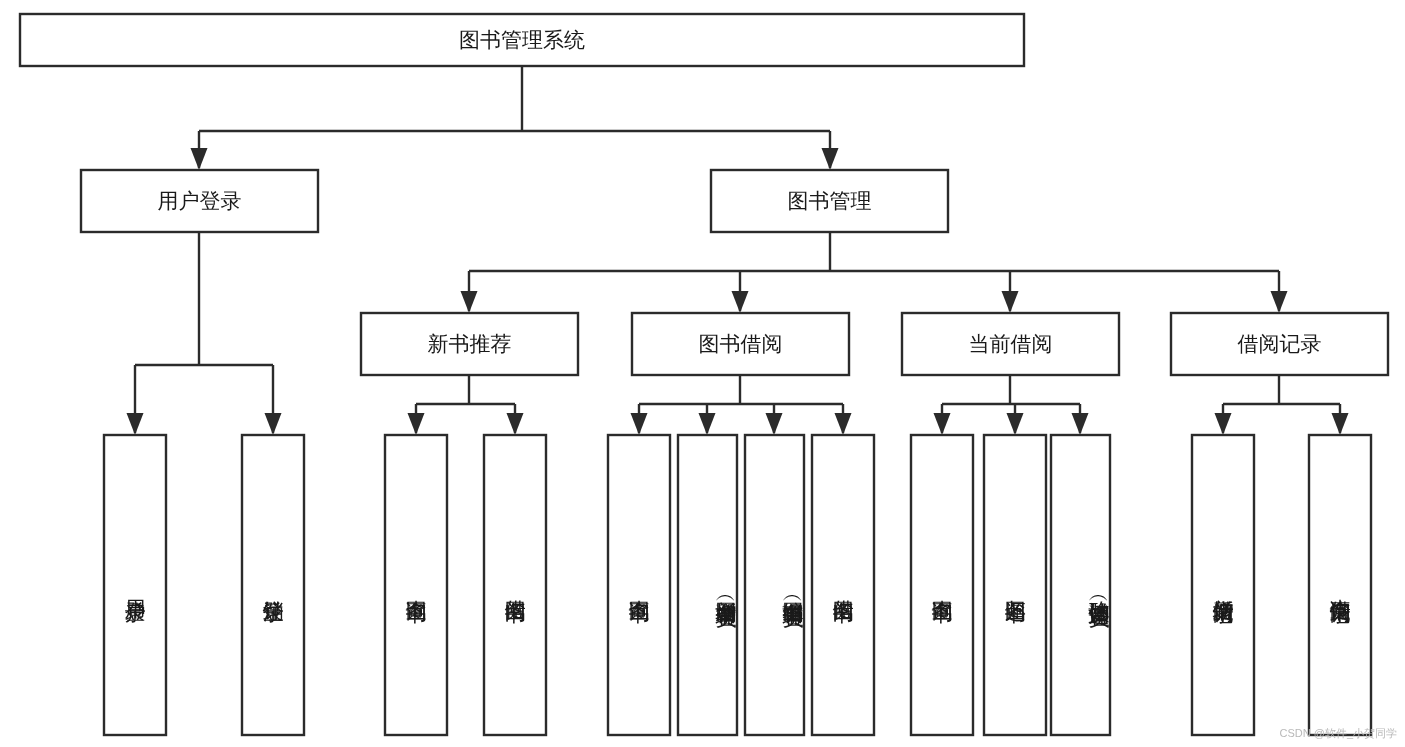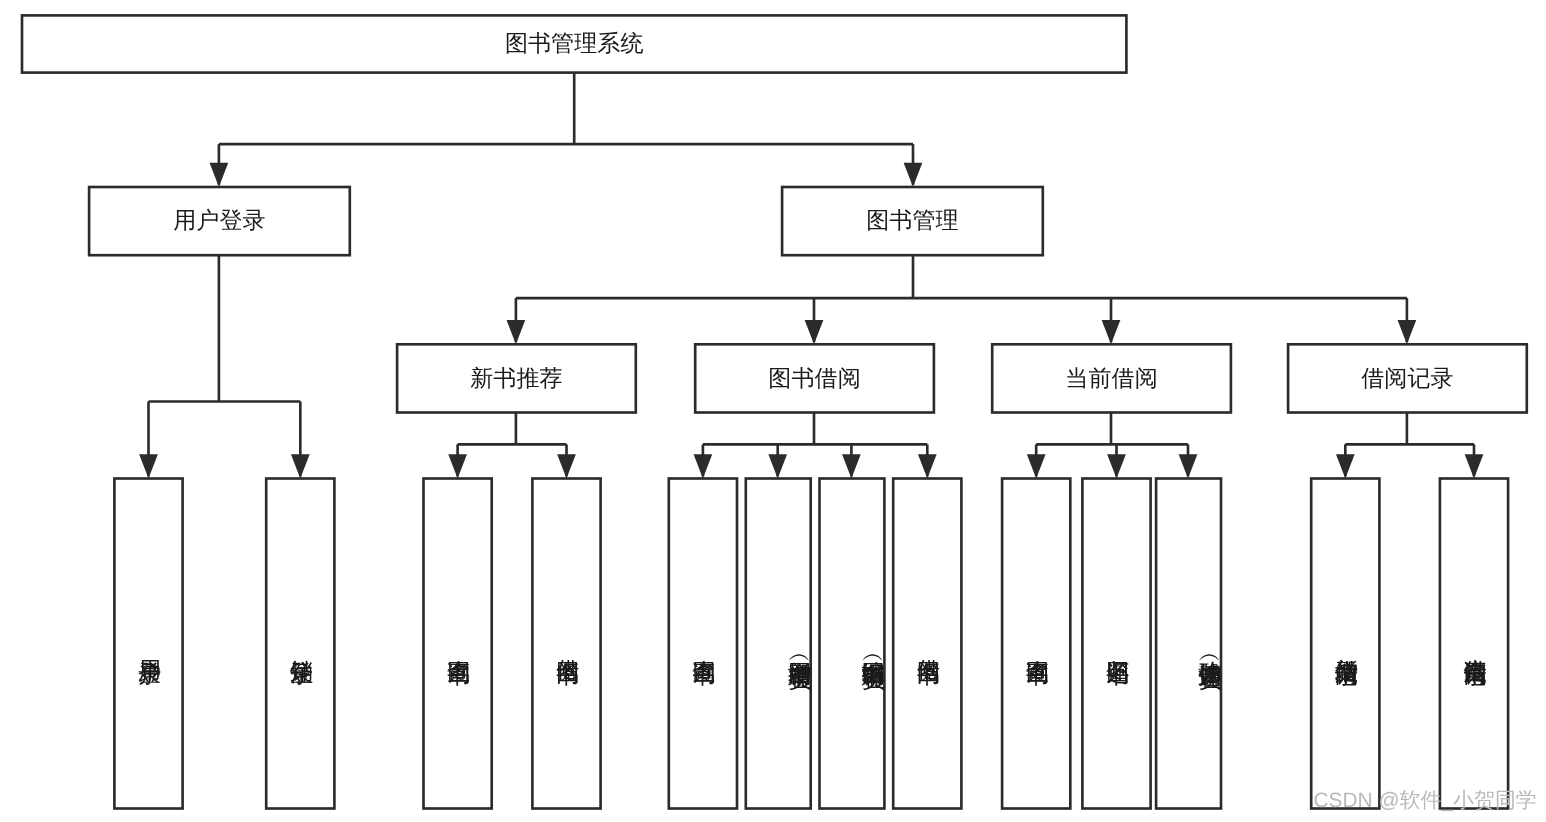--- a/index.html
+++ b/index.html
@@ -62,21 +62,21 @@
     align-items: center;
     justify-content: center;
     white-space: nowrap;
     pointer-events: none;
   }
   .watermark {
     position: absolute;
     right: 8px;
     bottom: 6px;
     font-family: "Liberation Sans", "DejaVu Sans", sans-serif;
-    font-size: 19px;
+    font-size: 11px;
     color: #b9b9b9;
     white-space: nowrap;
   }
 </style>
 </head>
 <body>
 
 <div id="diagram-root">
   <svg class="diagram-canvas" id="canvas" viewBox="0 0 1405 747">
       <path d="M 522 66 L 522 131" class="connector"></path>

